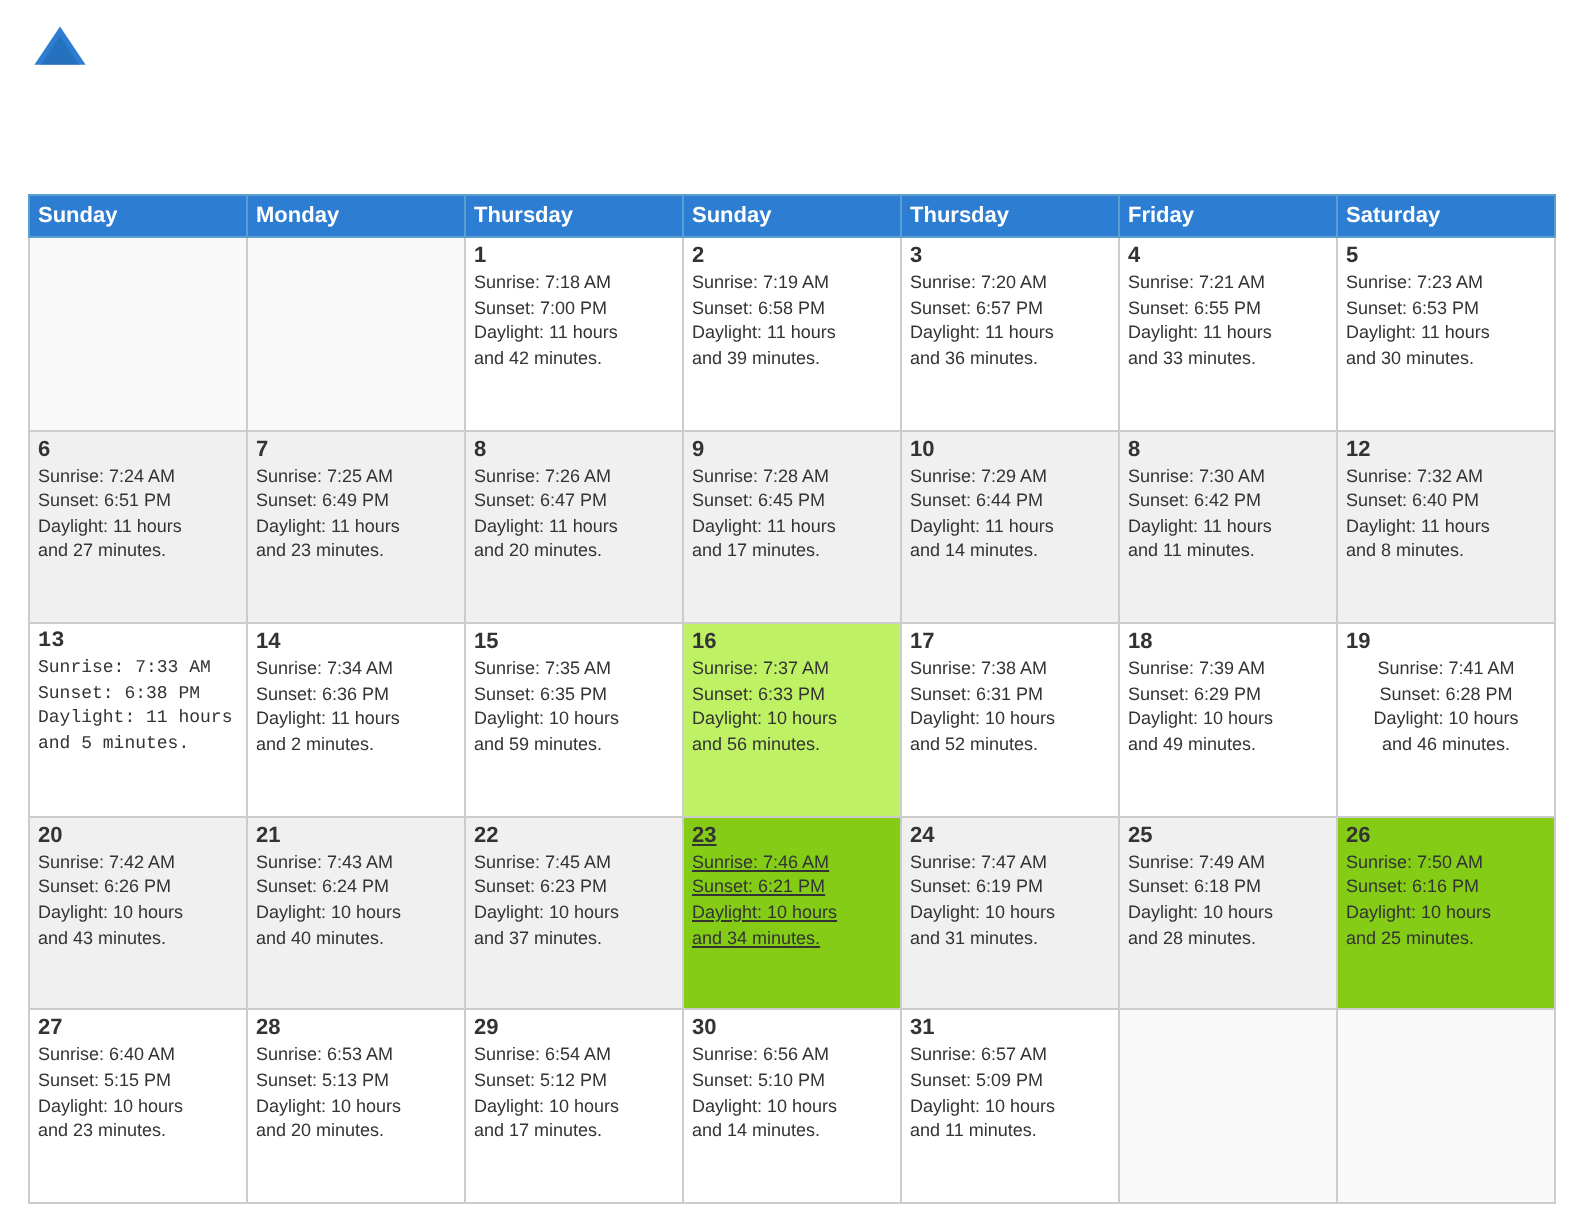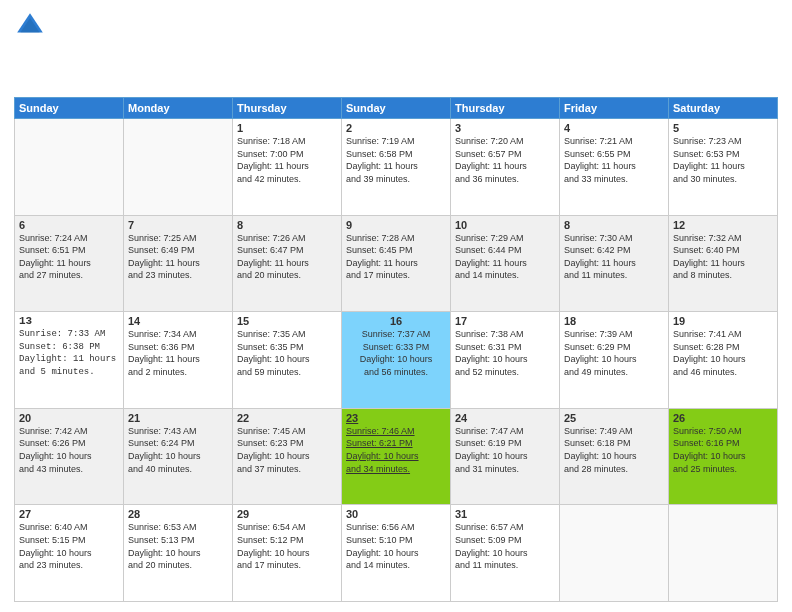--- a/index.html
+++ b/index.html
@@ -237,21 +237,21 @@
 Daylight: 11 hours
 and 2 minutes.</div>
           </td>
           <td style="background: rgb(255, 255, 255);">
             <span class="day-num">15</span>
             <div class="day-info" style="white-space: pre-line;">Sunrise: 7:35 AM
 Sunset: 6:35 PM
 Daylight: 10 hours
 and 59 minutes.</div>
           </td>
-          <td style="background: #7dd3fc; text-align: center;">
+          <td style="background: #bef264;">
             <span class="day-num">16</span>
             <div class="day-info" style="white-space: pre-line;">Sunrise: 7:37 AM
 Sunset: 6:33 PM
 Daylight: 10 hours
 and 56 minutes.</div>
           </td>
           <td style="background: rgb(255, 255, 255);">
             <span class="day-num">17</span>
             <div class="day-info" style="white-space: pre-line;">Sunrise: 7:38 AM
 Sunset: 6:31 PM
@@ -260,21 +260,21 @@
           </td>
           <td style="background: rgb(255, 255, 255);">
             <span class="day-num">18</span>
             <div class="day-info" style="white-space: pre-line;">Sunrise: 7:39 AM
 Sunset: 6:29 PM
 Daylight: 10 hours
 and 49 minutes.</div>
           </td>
           <td style="background: rgb(255, 255, 255);">
             <span class="day-num">19</span>
-            <div class="day-info" style="white-space: pre-line;">Sunrise: 7:41 AM
+            <div class="day-info" style="white-space: pre-line; text-align: center;">Sunrise: 7:41 AM
 Sunset: 6:28 PM
 Daylight: 10 hours
 and 46 minutes.</div>
           </td>
         </tr>
         <tr>
           <td style="background: rgb(240, 240, 240);">
             <span class="day-num">20</span>
             <div class="day-info" style="white-space: pre-line;">Sunrise: 7:42 AM
 Sunset: 6:26 PM

